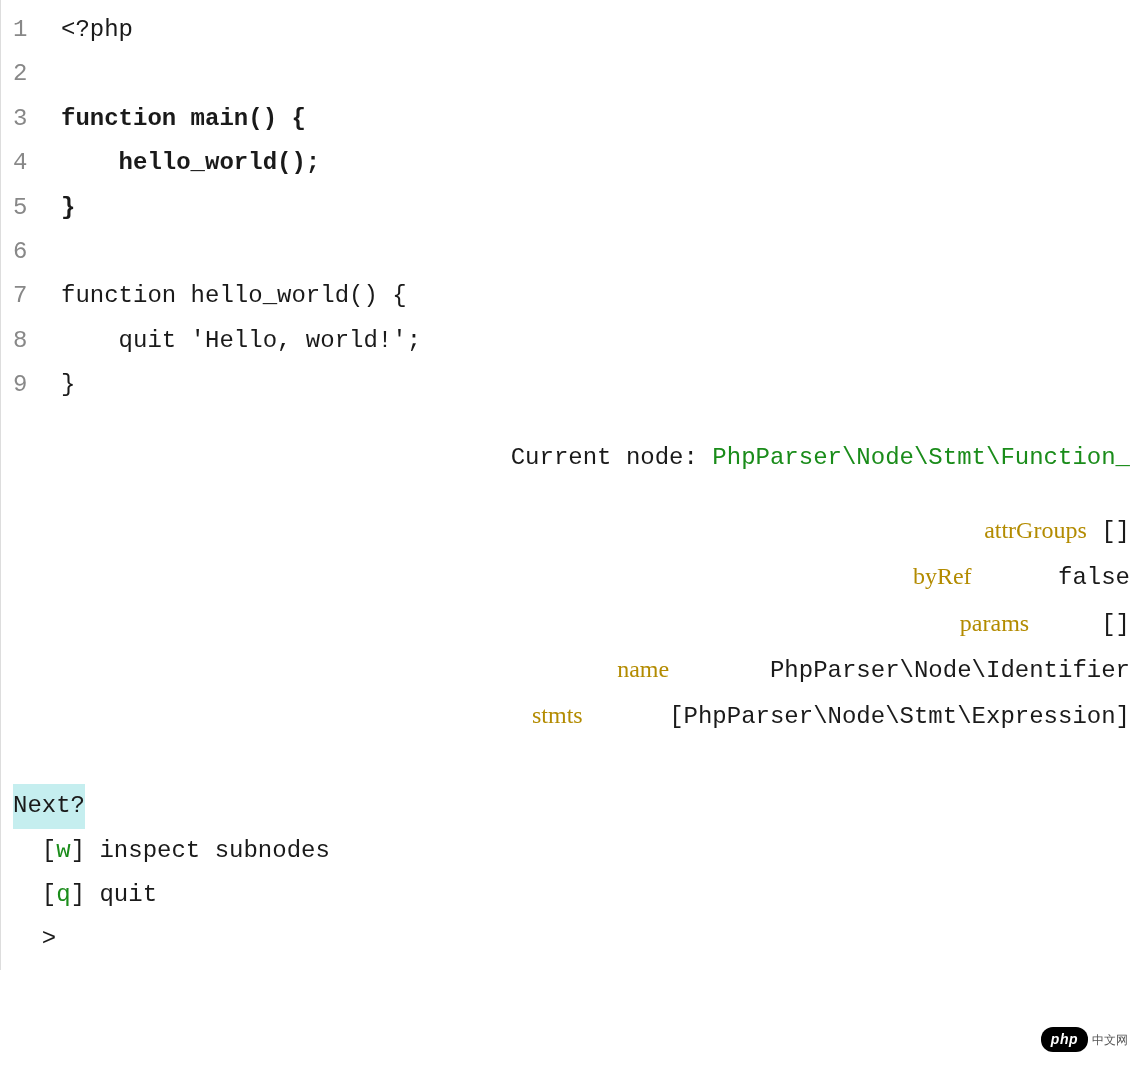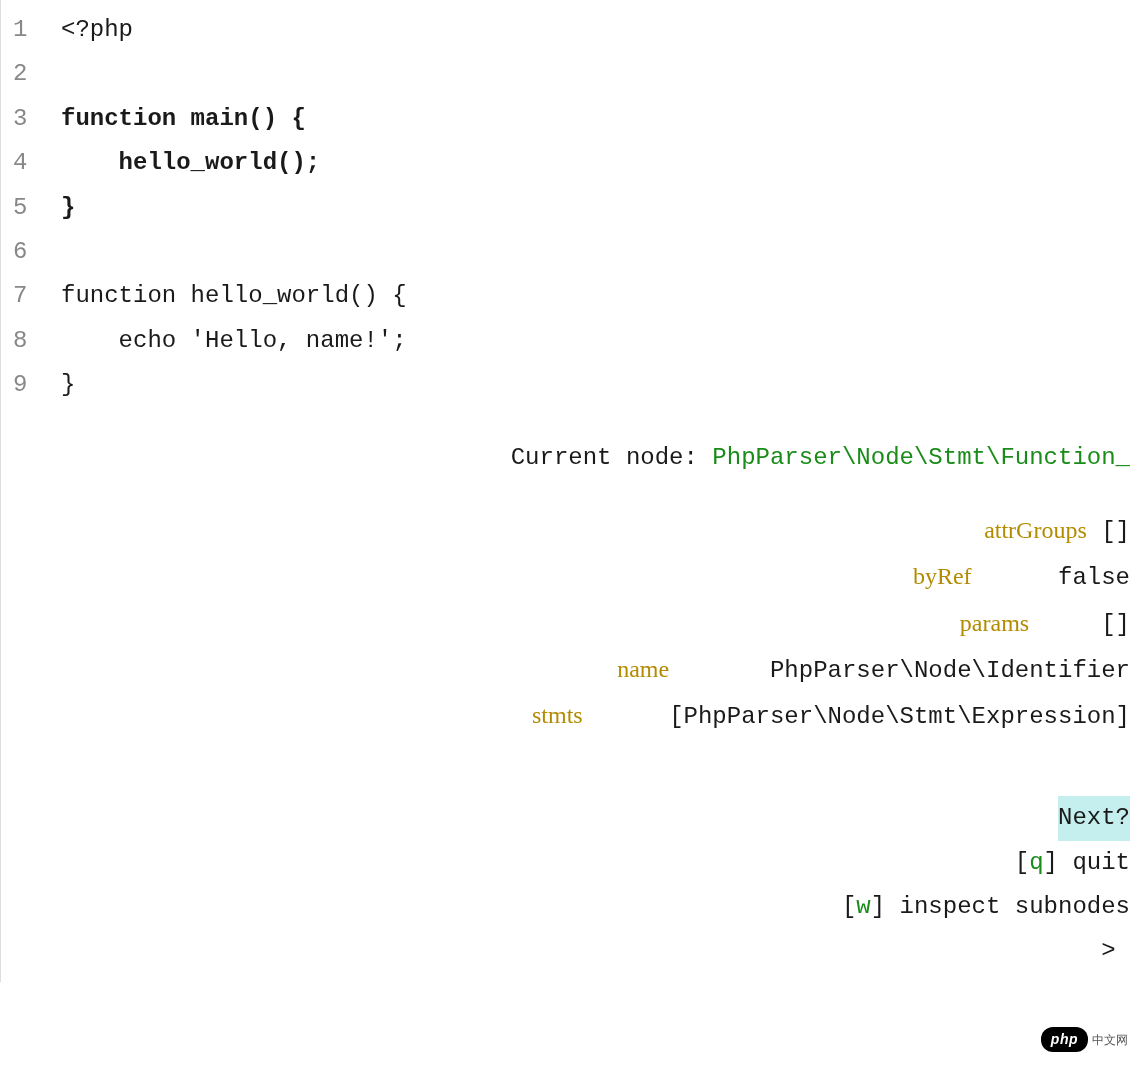--- a/index.html
+++ b/index.html
@@ -37,22 +37,21 @@
     line-height: 1.85;
     text-align: right;
   }
   .current-node-value { color: #1a8c1a; }
   .attr-key { color: #b38b00; font-family: Liberation Serif, serif; }
   .highlight {
     background: #c5eeef;
     display: inline-block;
   }
   .menu-block {
-    margin-top: 12px;
-    text-align: right;
+    margin-top: 0;
   }
   .menu-line {
     white-space: pre;
     line-height: 1.85;
   }
   .key-char { color: #1a8c1a; }
   .footer-logo {
     position: fixed;
     bottom: 14px;
     right: 14px;
@@ -81,41 +80,41 @@
 <body>
 
 <div class="code-block" id="code-block">
     <div class="code-line"><span class="line-no">1</span><span class="code-content">&lt;?php</span></div>
     <div class="code-line"><span class="line-no">2</span><span class="code-content"></span></div>
     <div class="code-line"><span class="line-no">3</span><span class="code-content bold">function main() {</span></div>
     <div class="code-line"><span class="line-no">4</span><span class="code-content bold">    hello_world();</span></div>
     <div class="code-line"><span class="line-no">5</span><span class="code-content bold">}</span></div>
     <div class="code-line"><span class="line-no">6</span><span class="code-content"></span></div>
     <div class="code-line"><span class="line-no">7</span><span class="code-content">function hello_world() {</span></div>
-    <div class="code-line"><span class="line-no">8</span><span class="code-content">    echo 'Hello, name!';</span></div>
+    <div class="code-line"><span class="line-no">8</span><span class="code-content">    quit 'Hello, world!';</span></div>
     <div class="code-line"><span class="line-no">9</span><span class="code-content">}</span></div>
   </div>
 
 <div class="info-line"><span>Current node: </span><span class="current-node-value">PhpParser\Node\Stmt\Function_</span></div>
 
 <div class="attrs-block" id="attrs-block">
     <div class="info-line"><span class="attr-key">attrGroups</span><span> </span><span>[]</span></div>
     <div class="info-line"><span class="attr-key">byRef</span><span>      </span><span>false</span></div>
     <div class="info-line"><span class="attr-key">params</span><span>     </span><span>[]</span></div>
     <div class="info-line"><span class="attr-key">name</span><span>       </span><span>PhpParser\Node\Identifier</span></div>
     <div class="info-line"><span class="attr-key">stmts</span><span>      </span><span>[PhpParser\Node\Stmt\Expression]</span></div>
   </div>
 
 <div class="info-line">&nbsp;</div>
 
 <div class="menu-block">
   <div class="menu-line"><span class="highlight">Next?</span></div>
   <div id="options-block">
+      <div class="menu-line">  [<span class="key-char">w</span>] <span>inspect subnodes</span></div>
       <div class="menu-line">  [<span class="key-char">q</span>] <span>quit</span></div>
-      <div class="menu-line">  [<span class="key-char">w</span>] <span>inspect subnodes</span></div>
     </div>
   <div class="menu-line">  <span>&gt; </span></div>
 </div>
 
 <div class="footer-logo">
   <span class="php-badge">php</span>
   <span class="php-text">中文网</span>
 </div>
 
 </body></html>

